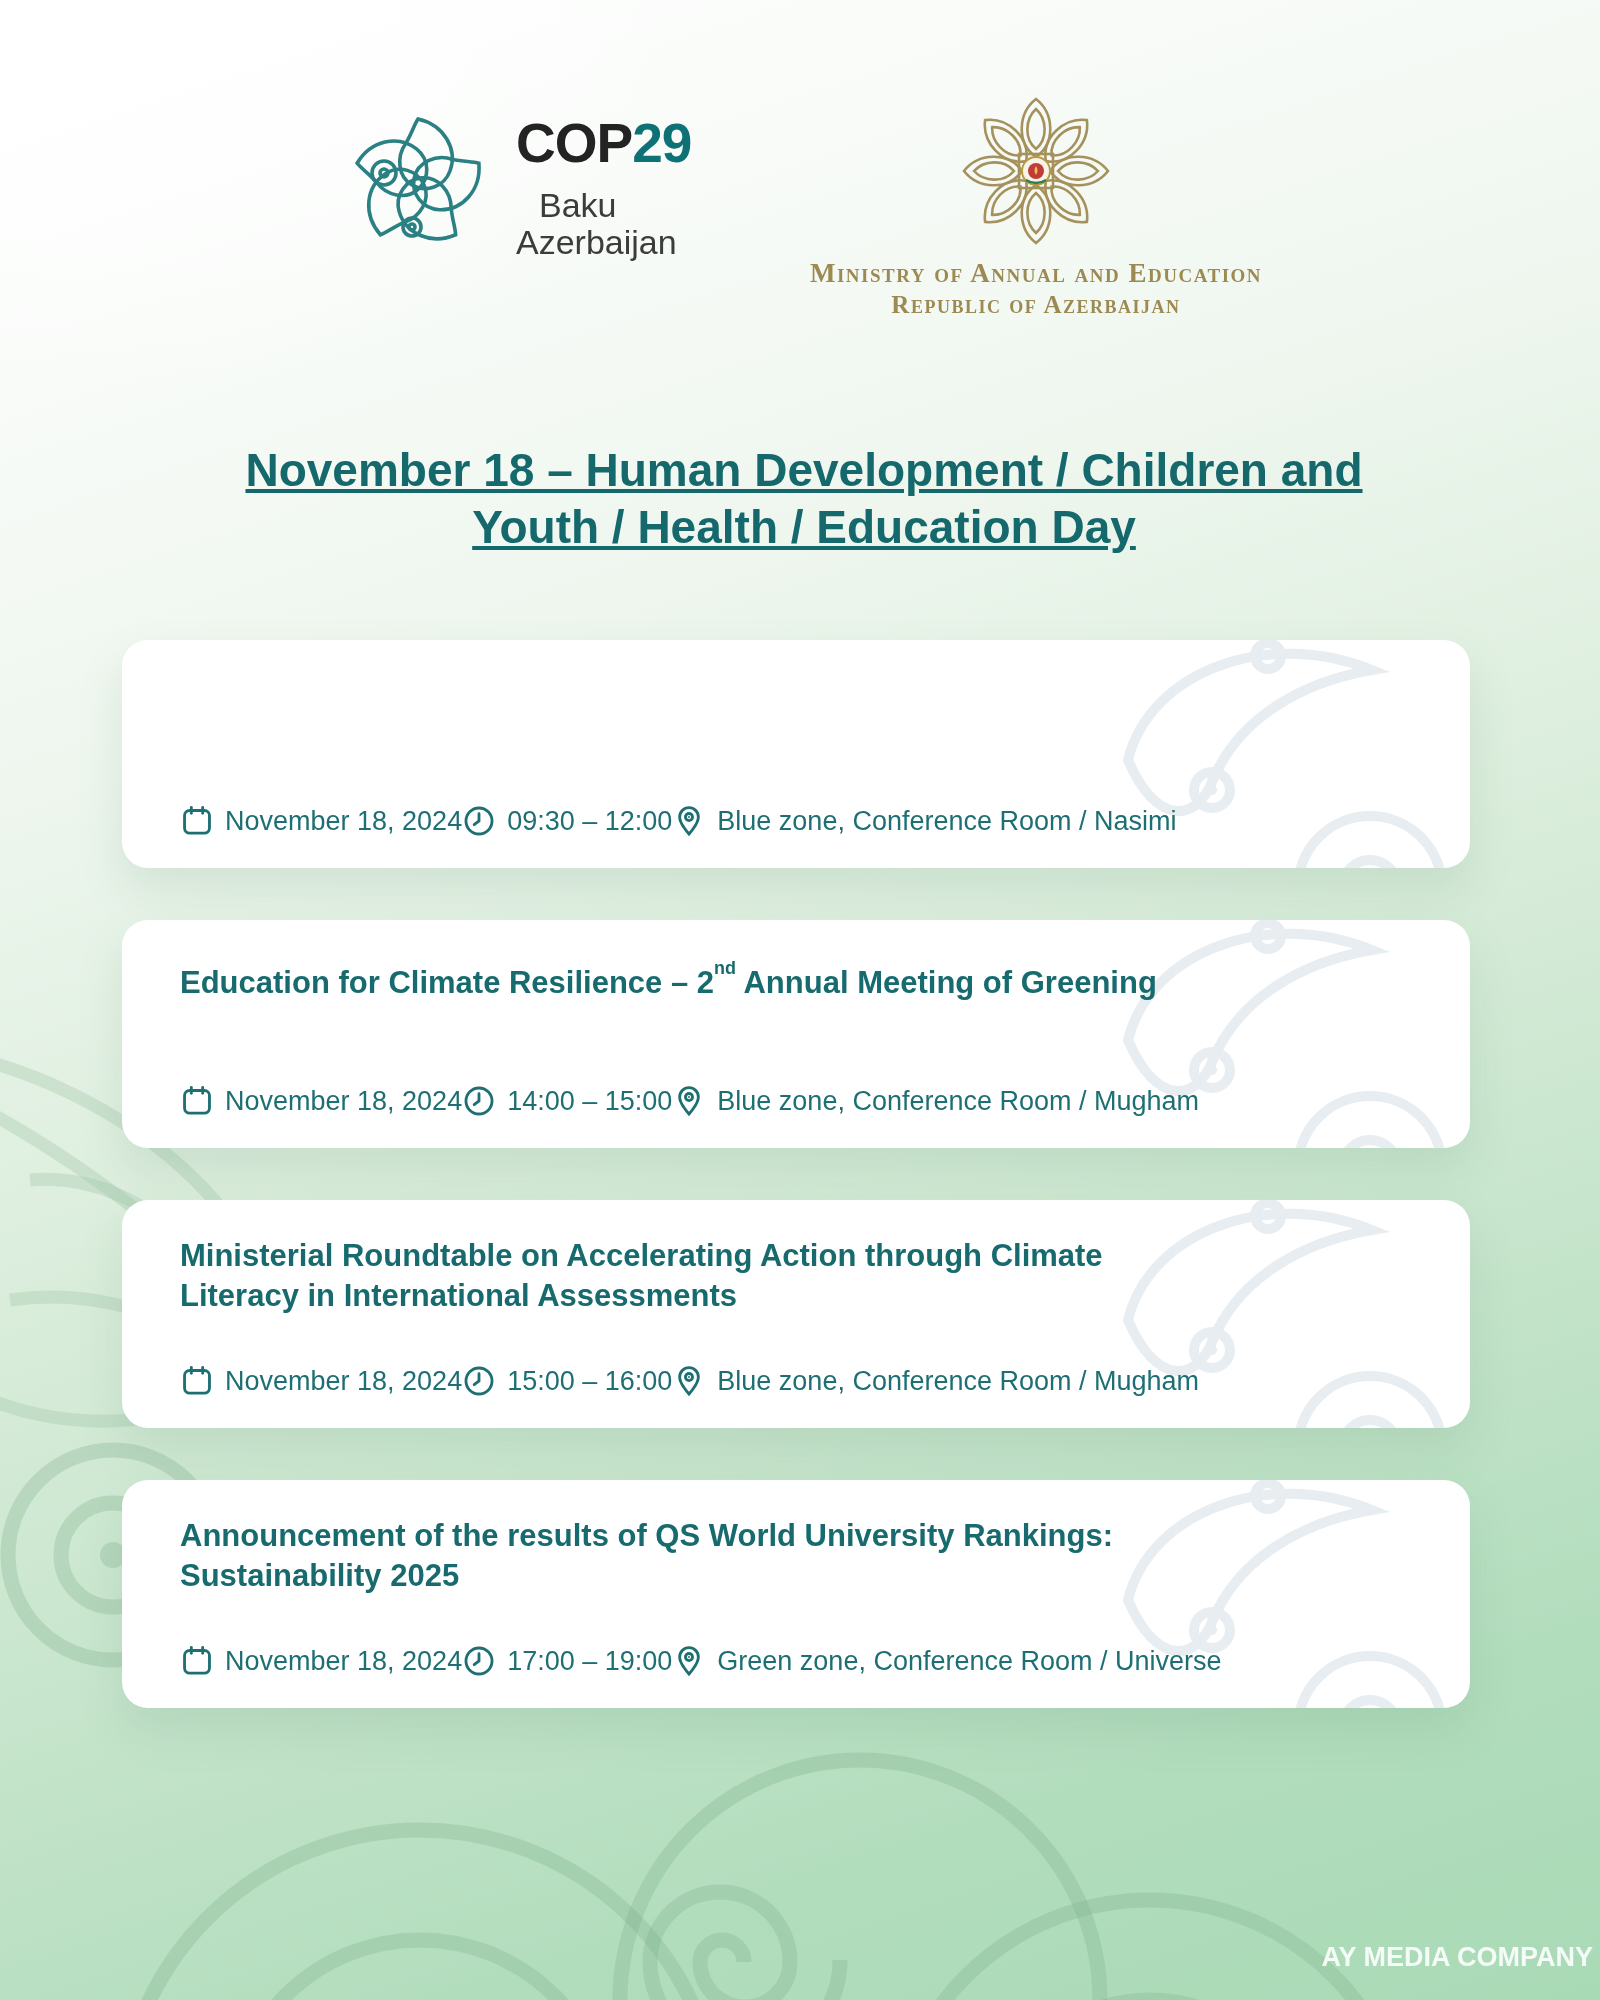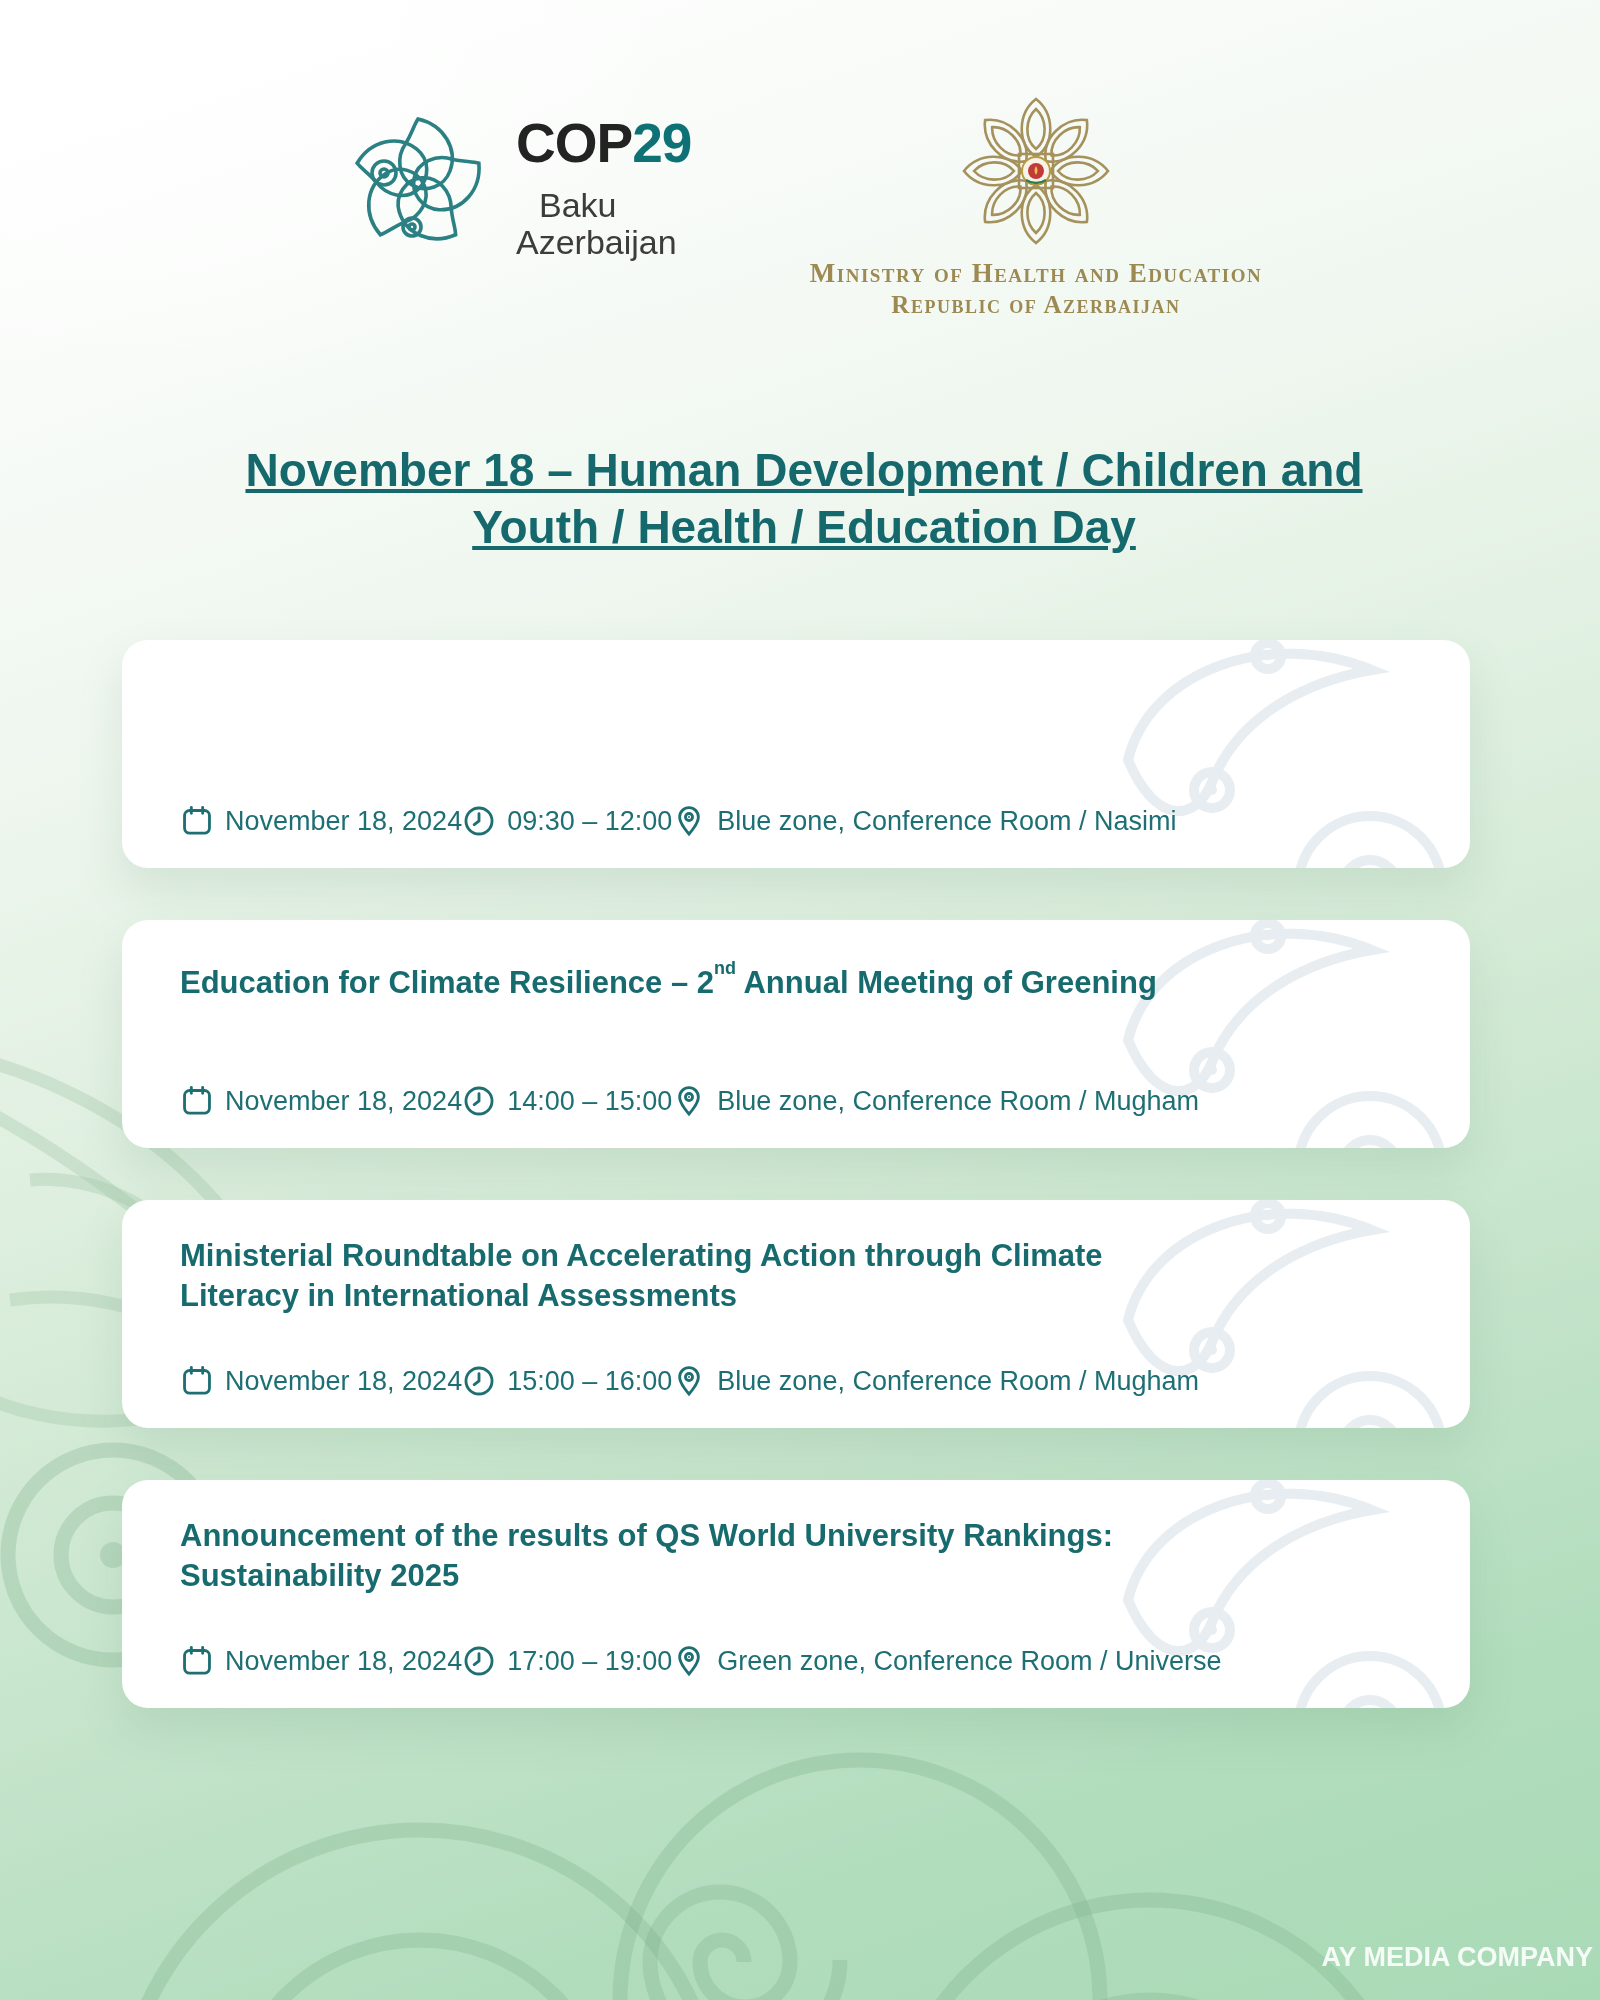--- a/index.html
+++ b/index.html
@@ -137,21 +137,21 @@
                 <path d="M0,-62 C 11,-52 12,-32 0,-22 C -12,-32 -11,-52 0,-62 Z"></path>
               </g>
           </g>
           <rect x="-17" y="-17" width="34" height="34"></rect>
         </g>
         <circle cx="0" cy="0" r="14" fill="#f7f3e6" stroke="#b99b43" stroke-width="2"></circle>
         <circle cx="0" cy="0" r="8" fill="#c23b3b"></circle>
         <path d="M0,-5 C 2,-2 2,1 0,4 C -2,1 -2,-2 0,-5 Z" fill="#e8c24a"></path>
         <path d="M -10 9 C -4 13 4 13 10 9" fill="none" stroke="#2e7d4f" stroke-width="2.4"></path>
       </svg>
-      <div class="ministry-l1">Ministry of Health and Education</div>
+      <div class="ministry-l1">Ministry of Annual and Education</div>
       <div class="ministry-l2">Republic of Azerbaijan</div>
     </div>
   </div>
 
   <div class="page-title">
     <div>November 18 – Human Development / Children and</div>
     <div>Youth / Health / Education Day</div>
   </div>
 
   <div class="card c1">

